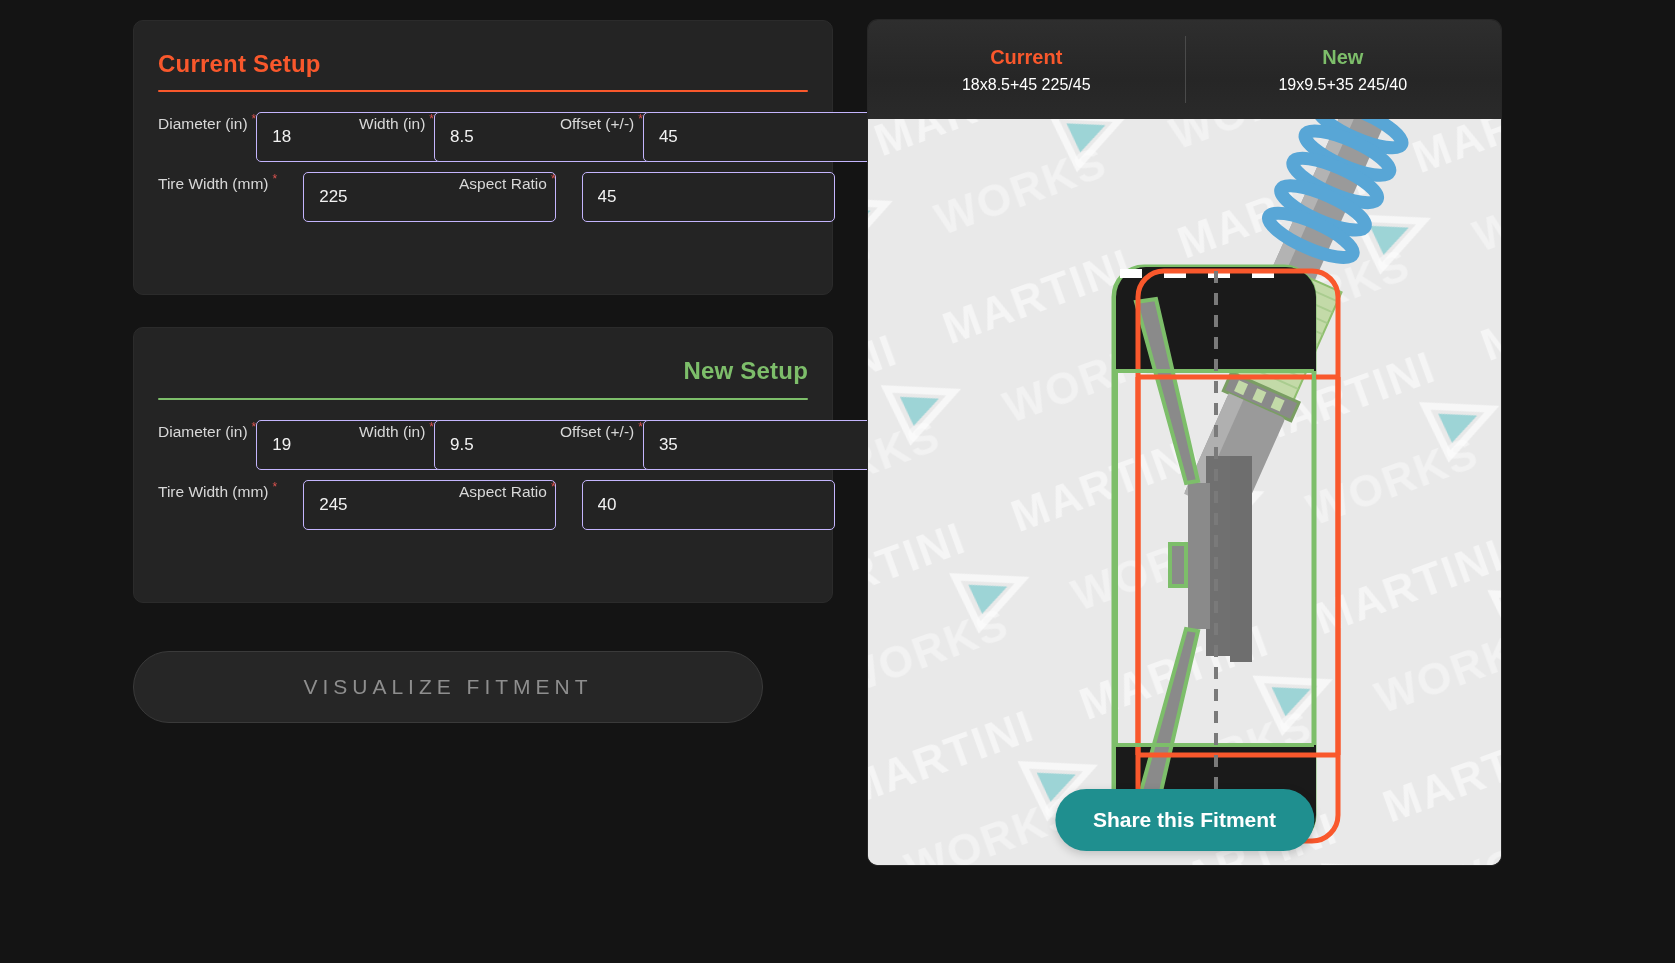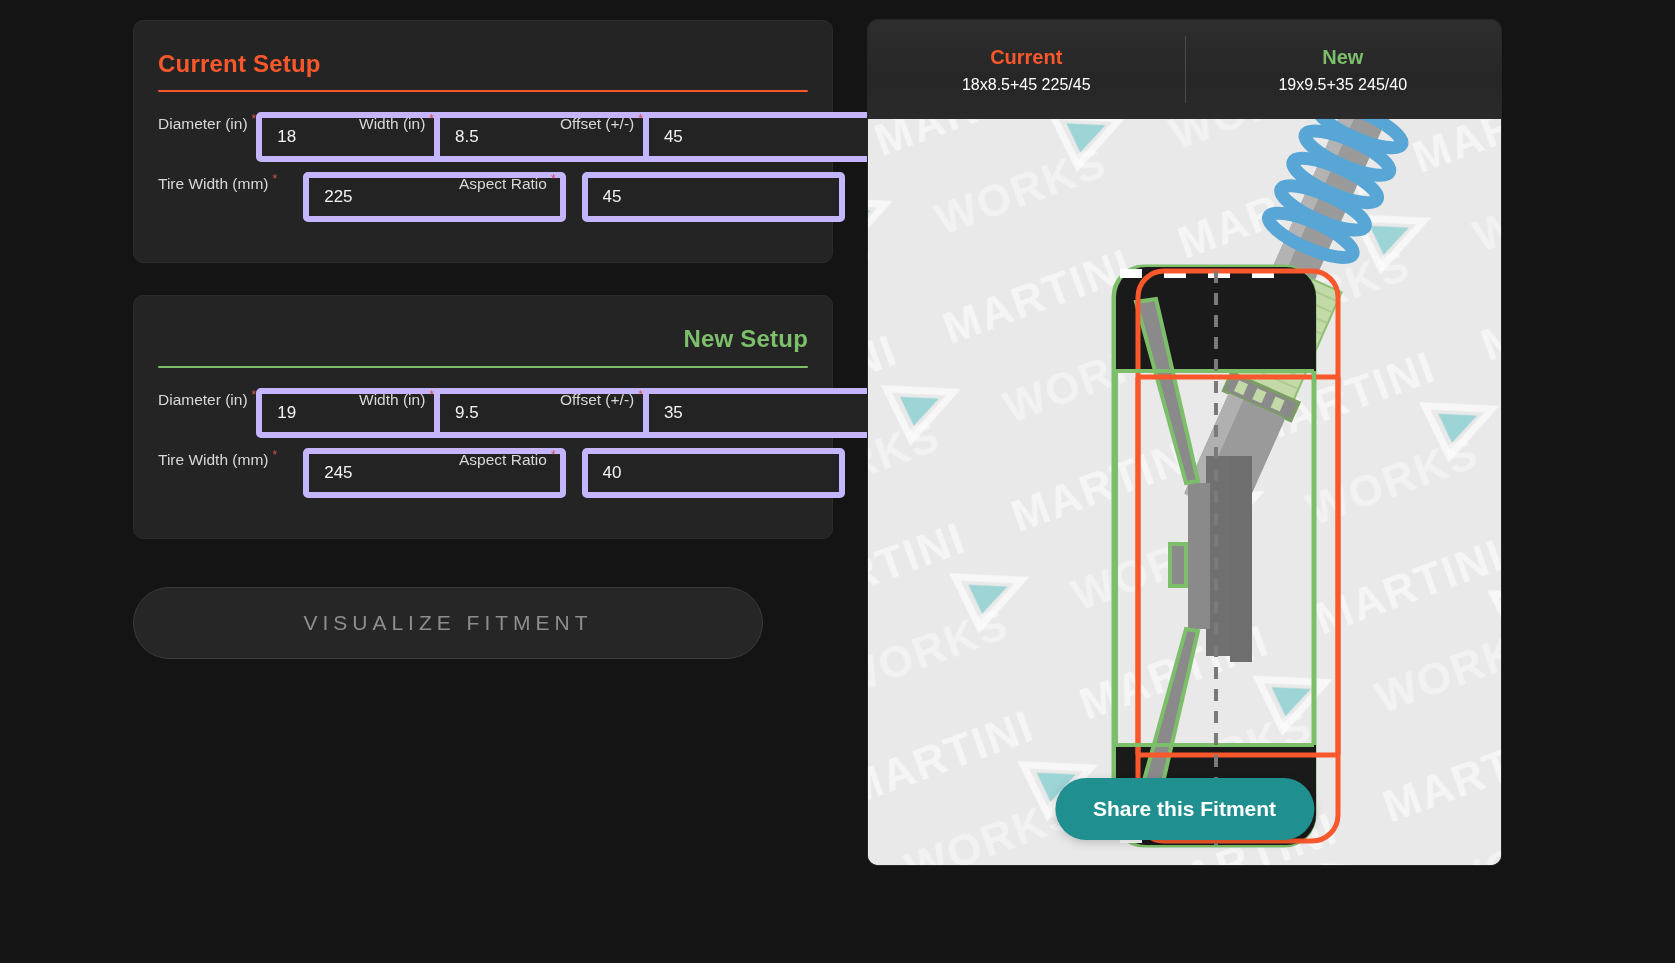--- a/index.html
+++ b/index.html
@@ -28,21 +28,21 @@
     width: 700px;
     margin-left: 133px;
     display: flex;
     flex-direction: column;
     gap: 32px;
   }
 
   .panel {
     background: #242424;
     border-radius: 10px;
-    padding: 30px 24px 12px 24px;
+    padding: 30px 24px 44px 24px;
     border: 1px solid #2b2b2b;
   }
 
   .panel-title {
     font-size: 24px;
     font-weight: bold;
     letter-spacing: 0.2px;
     line-height: 1.1;
   }
   .panel-title.current { color: #f9582c; }
@@ -77,21 +77,21 @@
     color: #d9534f;
     font-size: 15px;
     margin-left: 4px;
     vertical-align: super;
     font-size: 12px;
   }
 
   .field-input {
     height: 50px;
     background: #232323;
-    border: 6px solid #c4b5fd;
+    border: 1px solid #c4b5fd;
     border-radius: 5px;
     color: #f2f2f2;
     font-size: 17px;
     font-family: "Liberation Sans", sans-serif;
     padding: 0 15px;
     outline: none;
   }
   .field-input::placeholder { color: #6b6b6b; }
 
   .panel-pad { height: 18px; }
@@ -162,21 +162,21 @@
     background: #e9e9e9;
     overflow: hidden;
   }
 
   .watermark { position: absolute; inset: 0; }
 
   .share-btn {
     position: absolute;
     left: 50%;
     transform: translateX(-50%);
-    bottom: 25px;
+    bottom: 14px;
     background: #1f8f8f;
     color: #ffffff;
     border: none;
     border-radius: 34px;
     height: 62px;
     padding: 0 38px;
     font-size: 21px;
     font-weight: bold;
     font-family: "Liberation Sans", sans-serif;
     cursor: pointer;

